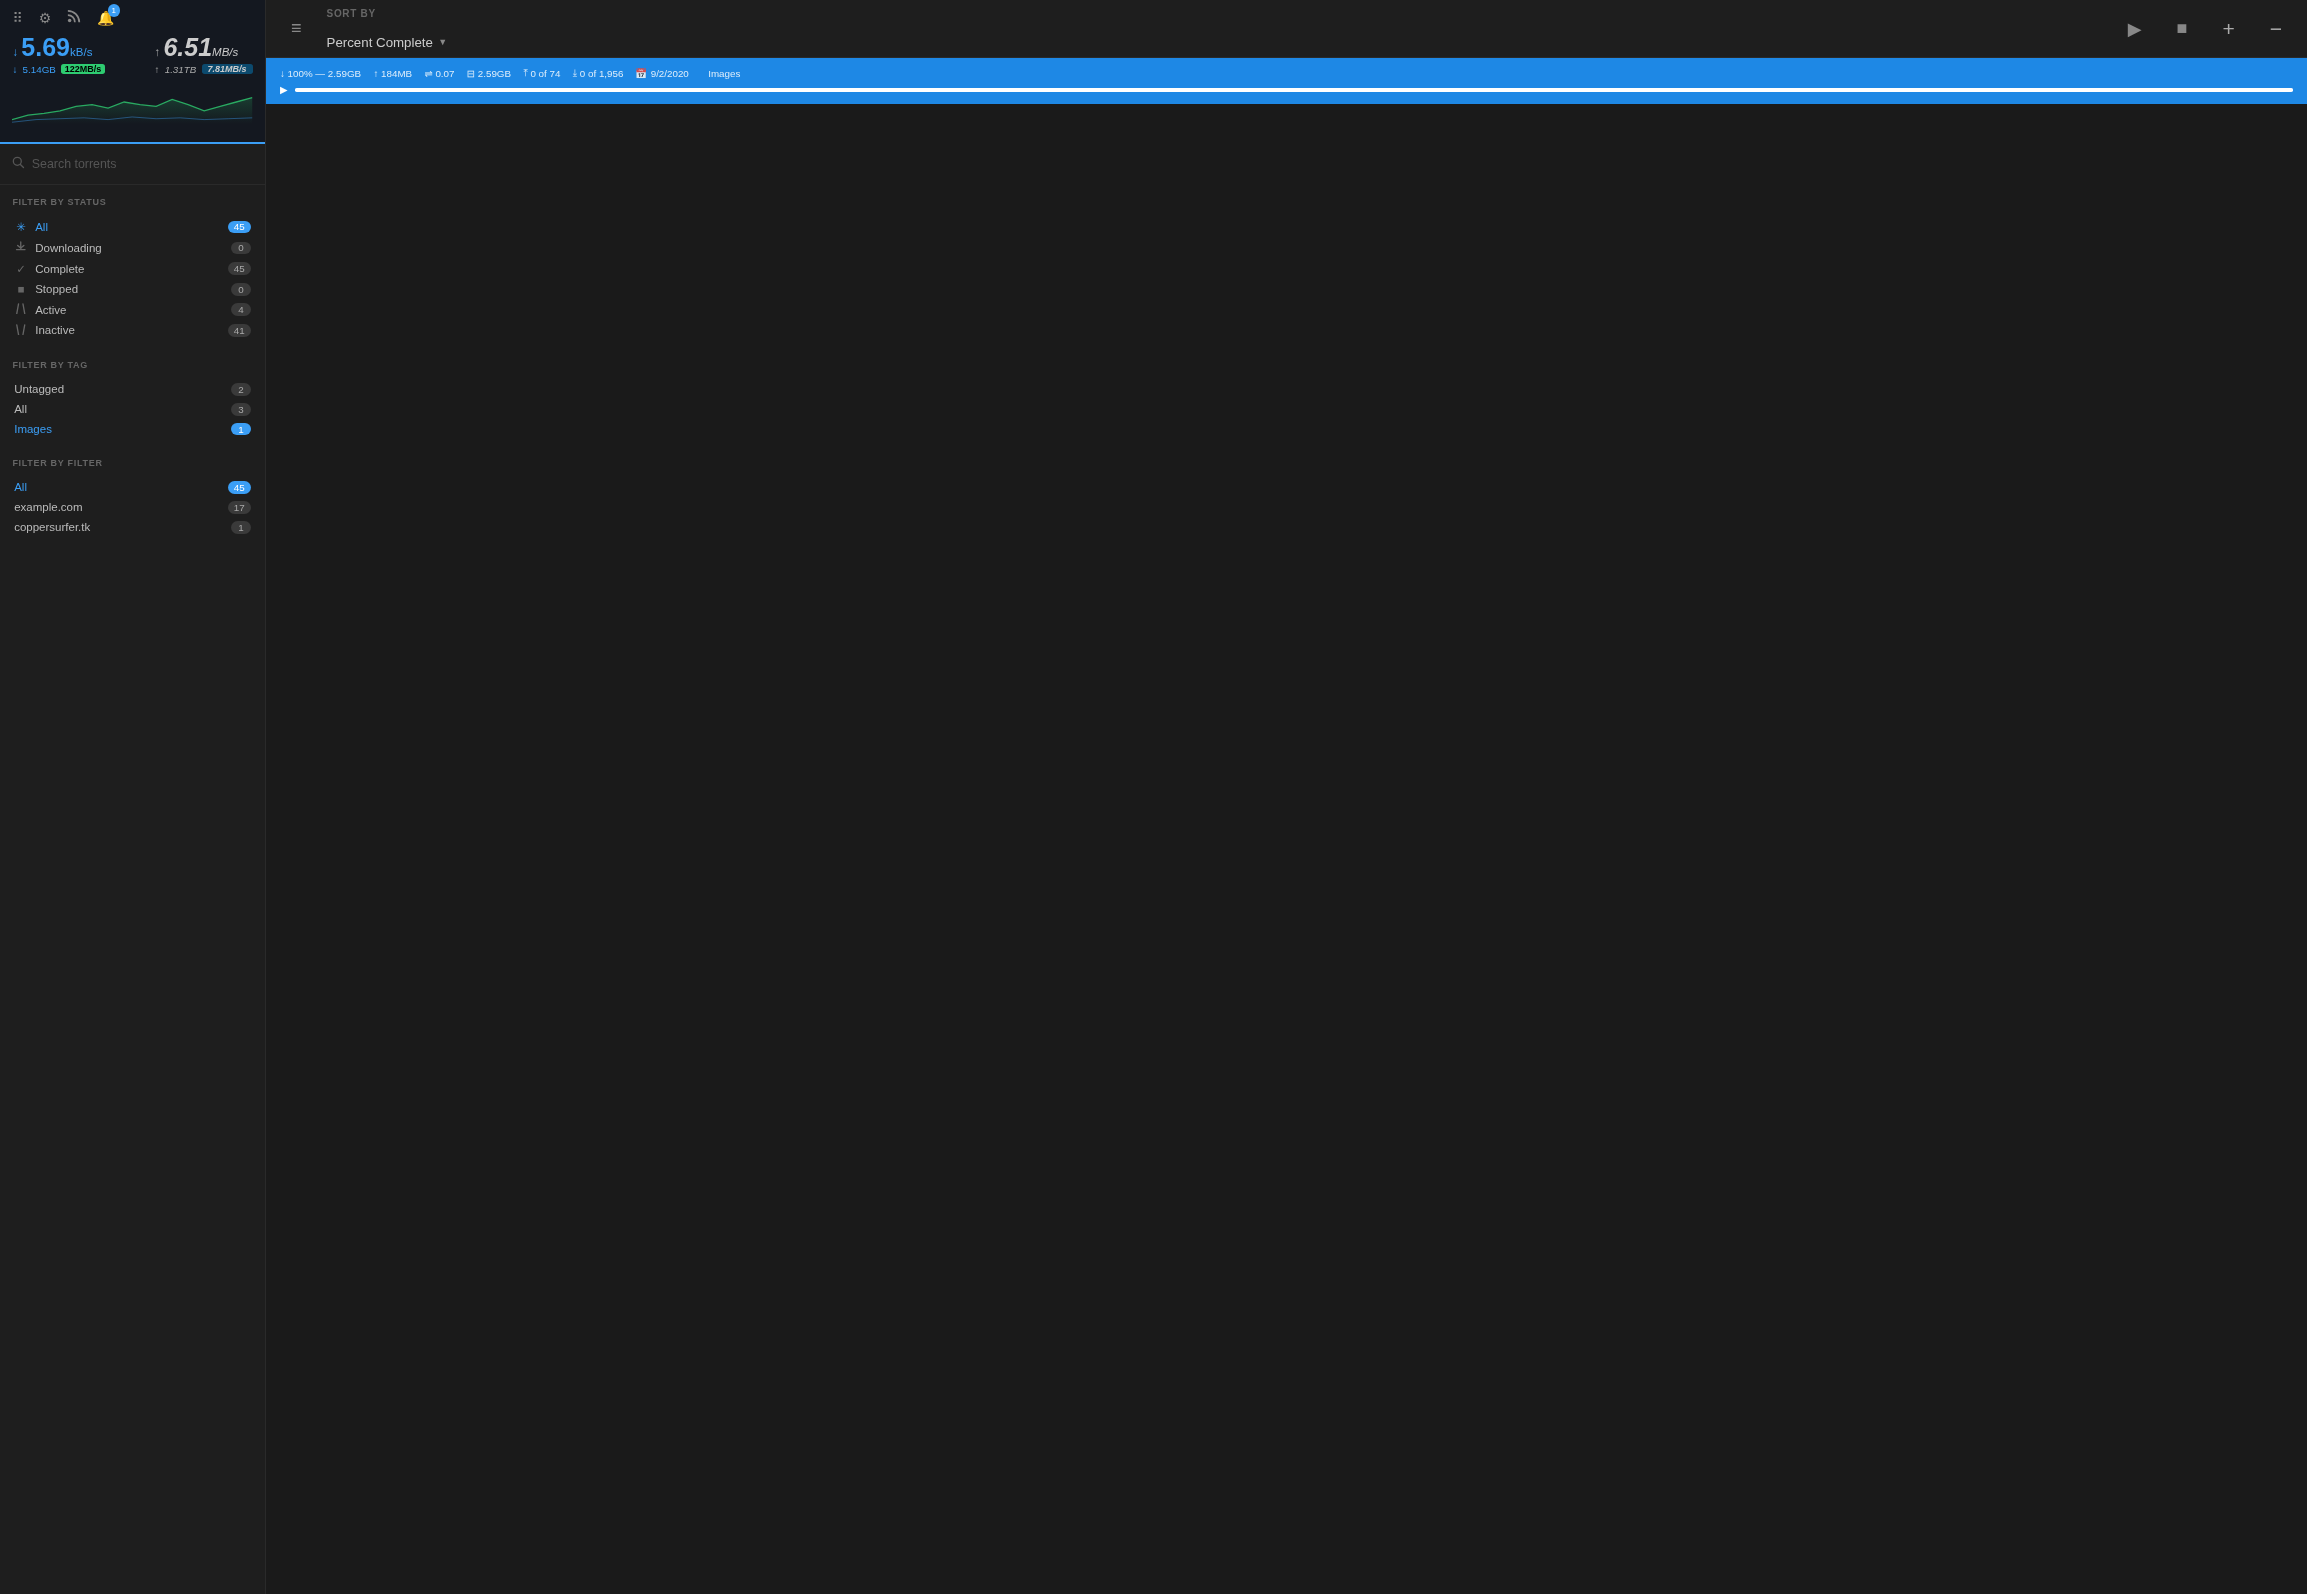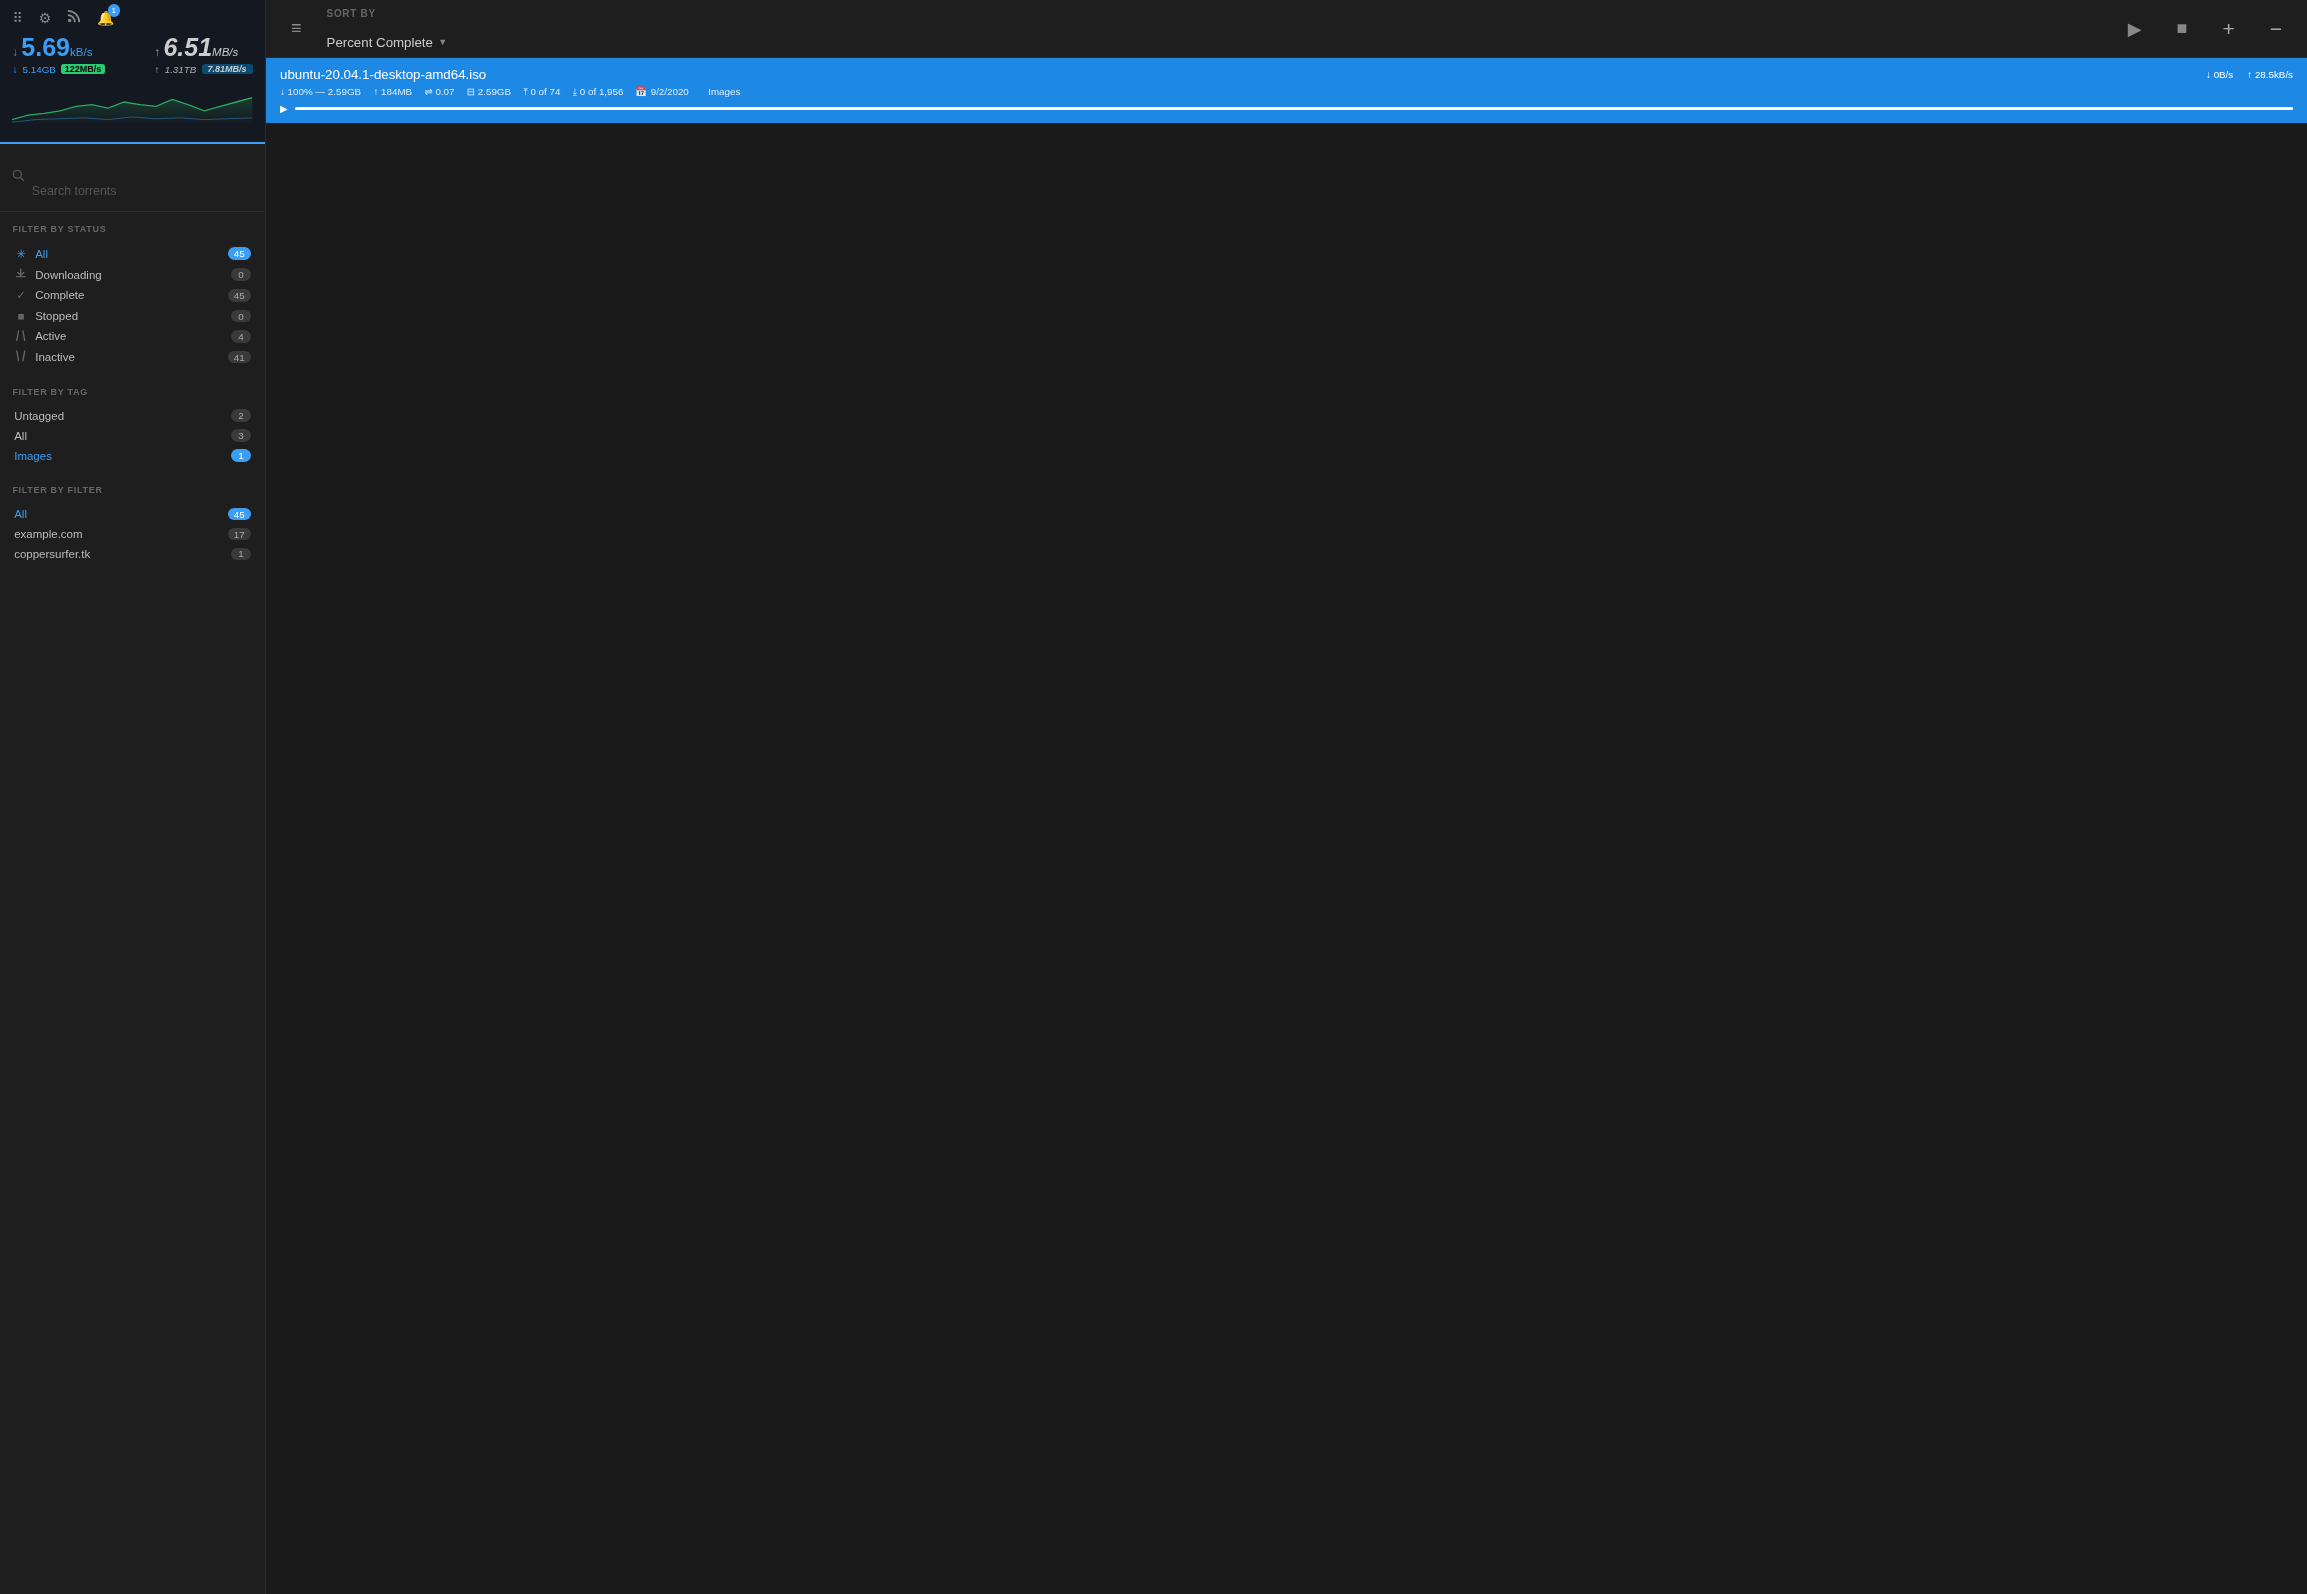--- a/index.html
+++ b/index.html
@@ -146,21 +146,20 @@
       font-size: 12.4px;
     }
 
     .search-input {
       background: transparent;
       border: none;
       outline: none;
       color: #888;
       font-size: 12.4px;
       width: 100%;
-      margin-top: 28px;
     }
 
     .search-input::placeholder {
       color: #555;
     }
 
     
     .filter-section {
       padding: 12.4px 12.4px 7px 12.4px;
     }
@@ -584,33 +583,20 @@
       <button class="action-btn">▶</button>
       <button class="action-btn">■</button>
       <button class="action-btn" style="font-size:21px;color:#aaa;">+</button>
       <button class="action-btn" style="font-size:21px;color:#aaa;">−</button>
     </div>
   </div>
 
   <div class="torrent-list">
 
     <div class="torrent-item selected">
-      <div class="torrent-name-row">
-        <span class="torrent-name">ubuntu-20.04.1-desktop-amd64.iso</span>
-        <div class="torrent-speeds">
-          <span>
-            <span>↓</span>
-            <span>0B/s</span>
-          </span>
-          <span>
-            <span>↑</span>
-            <span>28.5kB/s</span>
-          </span>
-        </div>
-      </div>
 
       <div class="torrent-meta">
         <span>
           <span>↓</span>
           <span>100%</span>
           — <span>2.59GB</span>
         </span>
         <span>
           <span>↑</span>
           <span>184MB</span>

